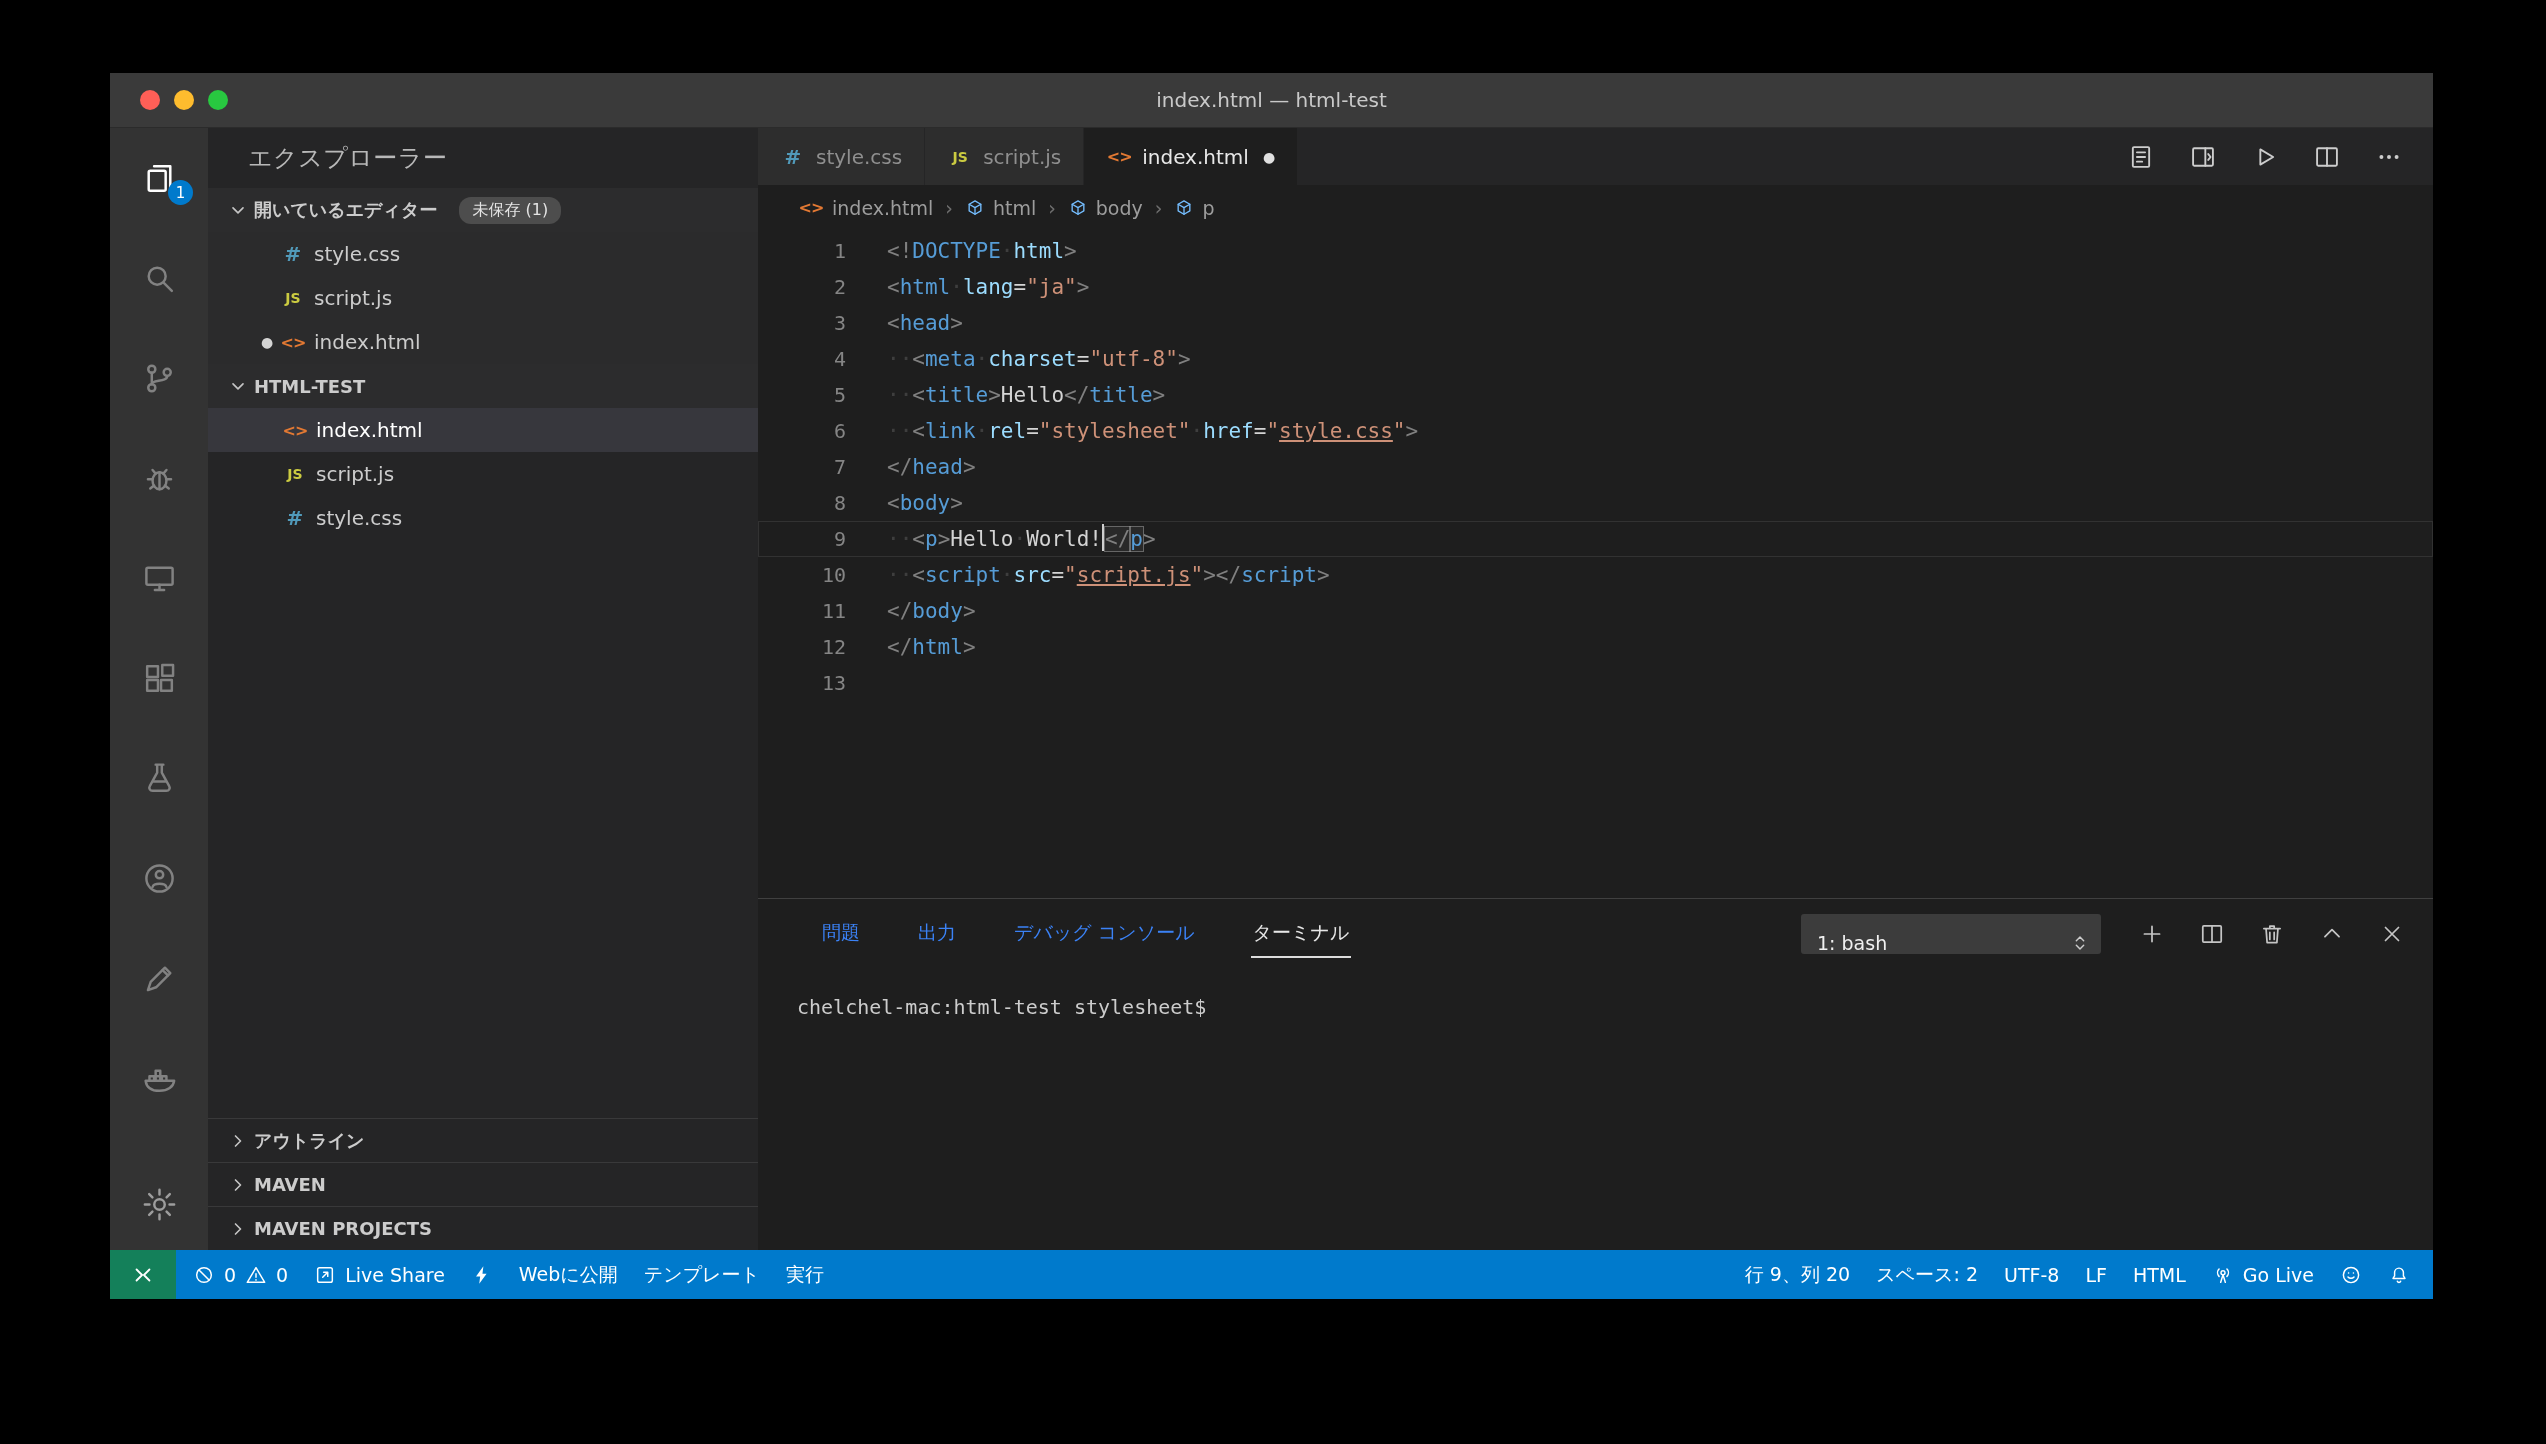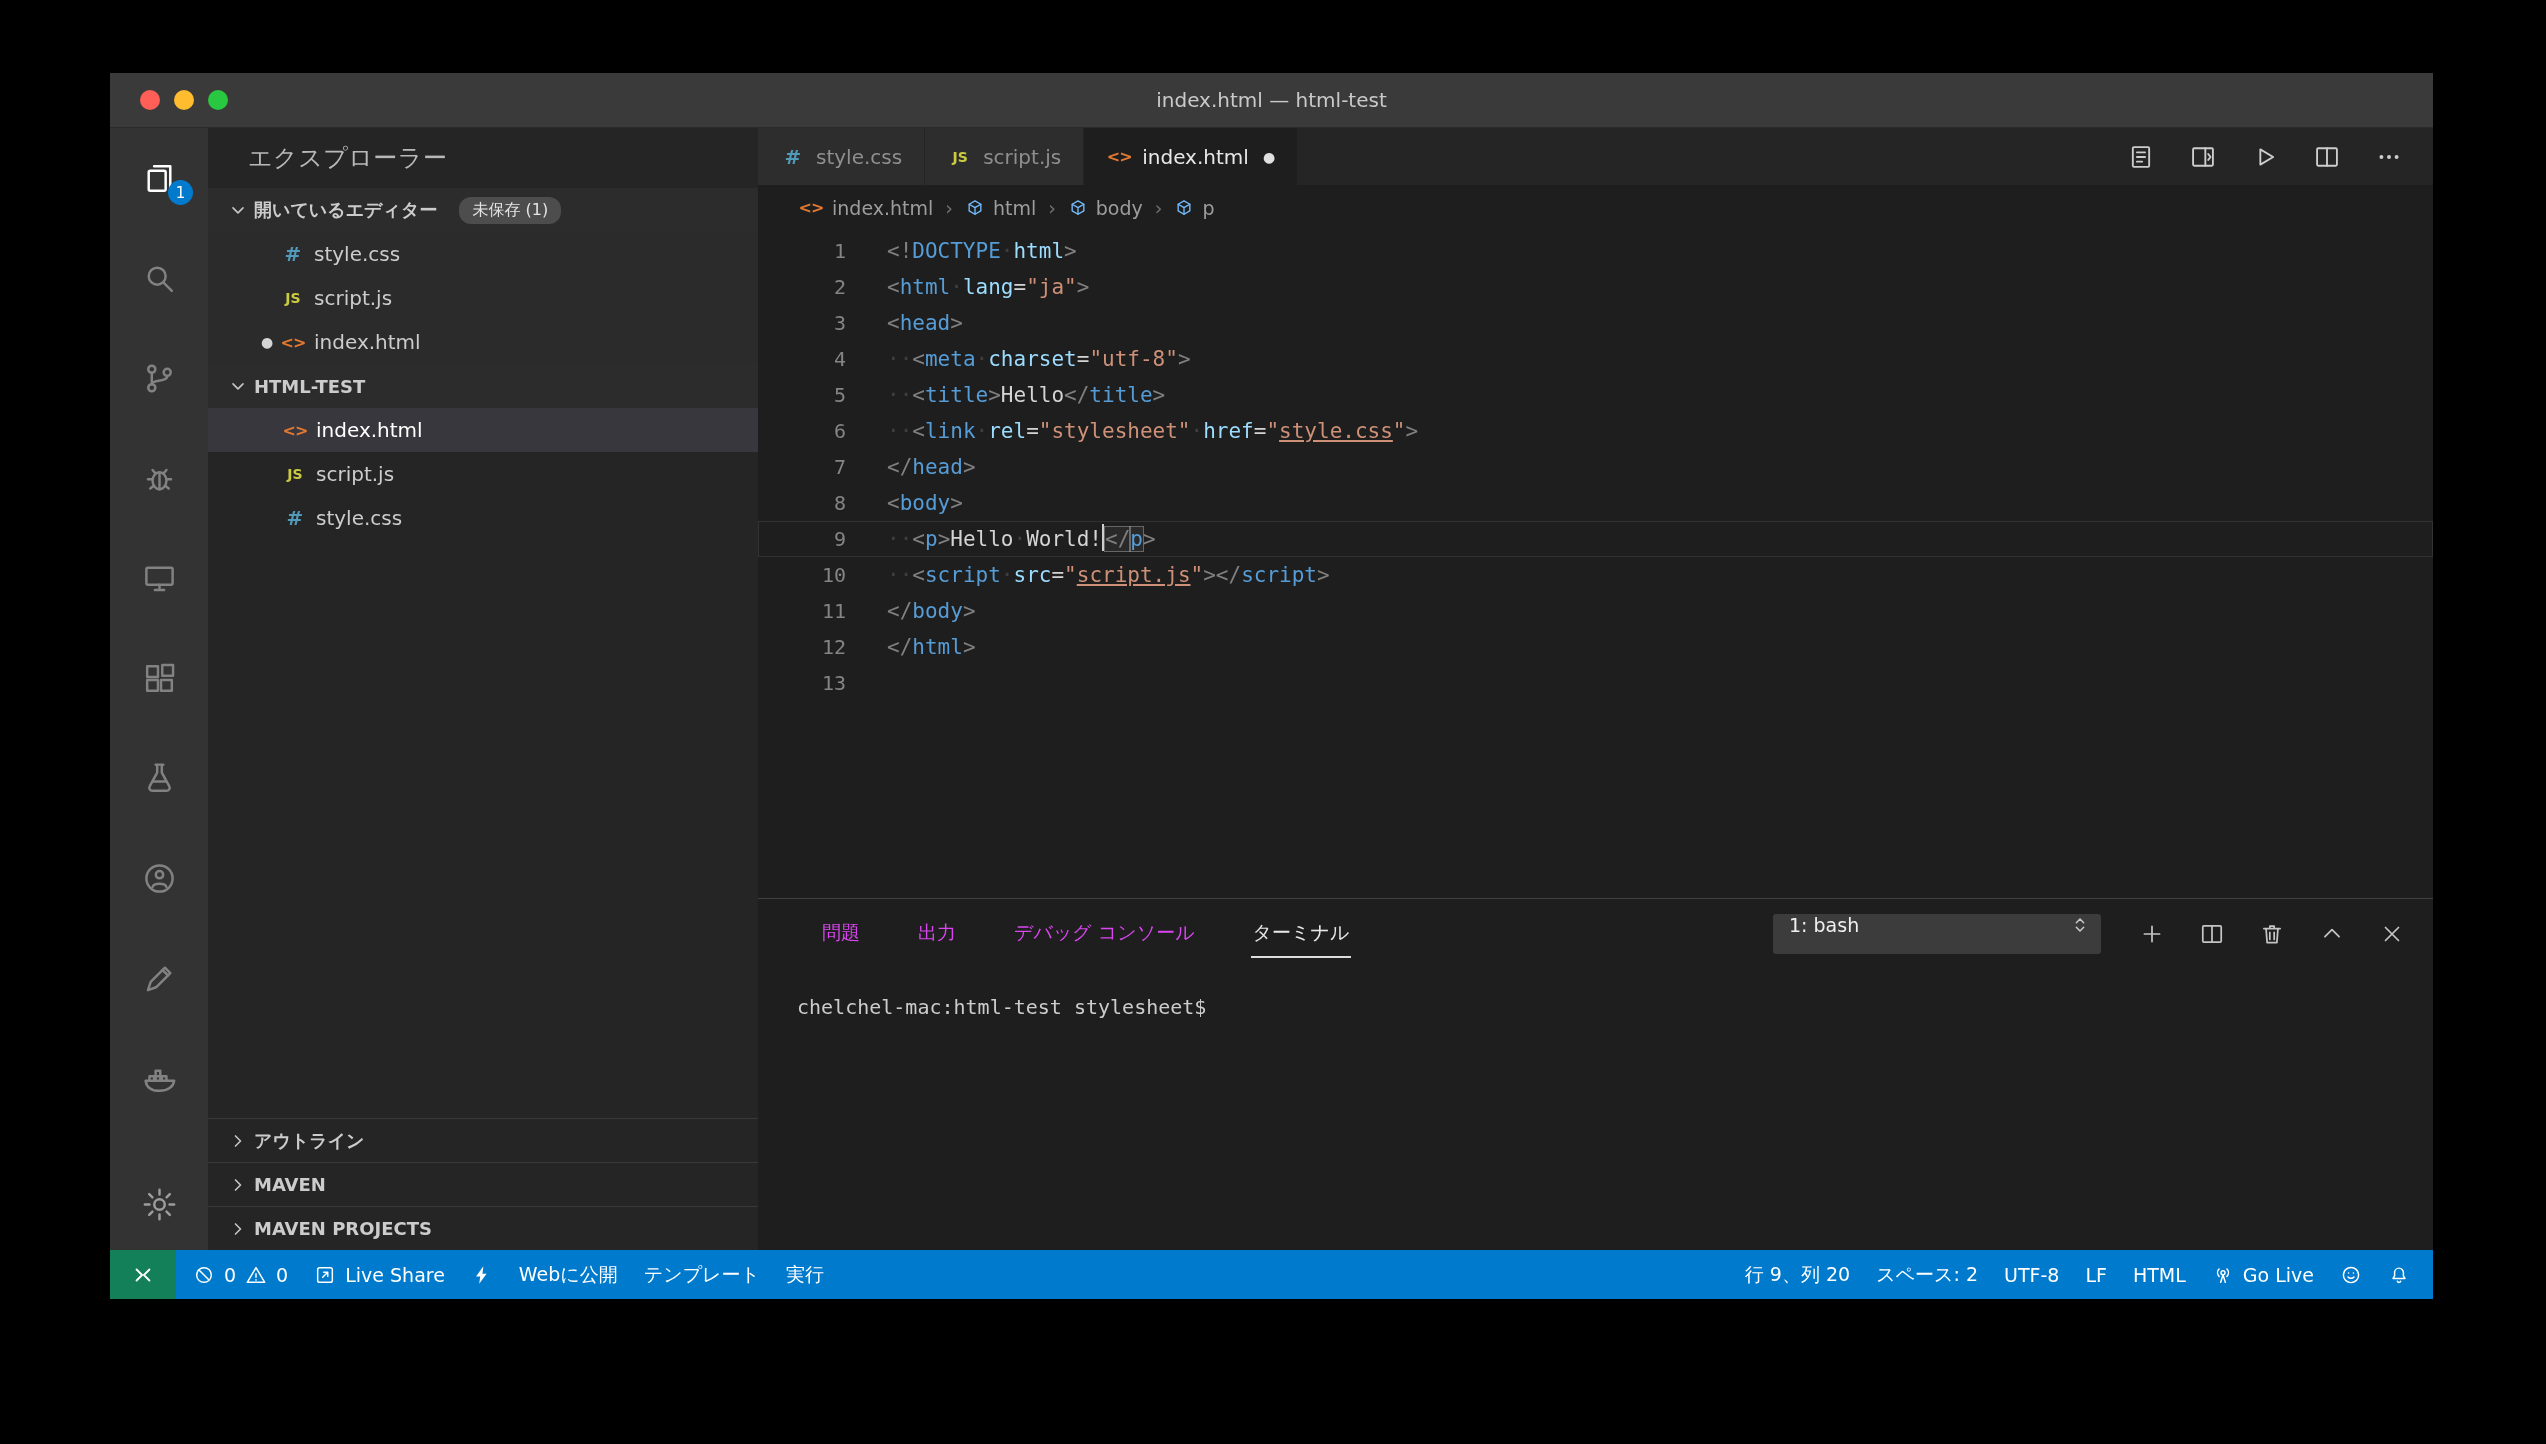--- a/index.html
+++ b/index.html
@@ -82,24 +82,24 @@
   .pt{color:#808080;} .tag{color:#569cd6;} .attr{color:#9cdcfe;} .str{color:#ce9178;}
   .txt{color:#d4d4d4;} .sp{color:#d4d4d4;}
   .lnk{color:#ce9178;text-decoration:underline;cursor:pointer;}
   .wsdot{color:rgba(226,226,226,.17);}
   .box{outline:1px solid rgba(150,150,150,.6);outline-offset:0;background:rgba(255,255,255,.05);}
   .caret{display:inline-block;width:2px;height:27px;background:#cfcfcf;vertical-align:-5px;margin:0 1px 0 0;}
 
   
   .panel{height:352px;border-top:1px solid rgba(128,128,128,.35);display:flex;flex-direction:column;flex:none;background:#1e1e1e;}
   .panel-header{height:70px;display:flex;align-items:center;padding:0 28px 0 62px;flex:none;}
-  .ptab{font-size:19px;color:#d946ef;padding:10px 2px 10px;border-bottom:2px solid transparent;margin-right:54px;cursor:pointer;}
+  .ptab{font-size:19px;color:#3b82f6;padding:10px 2px 10px;border-bottom:2px solid transparent;margin-right:54px;cursor:pointer;}
   .ptab.active{color:#e7e7e7;border-bottom-color:#dcdcdc;}
-  .terminal-select{margin-left:auto;width:328px;height:40px;background:#3c3c3c;color:#f0f0f0;font-size:19px;
-    display:flex;align-items:flex-start;justify-content:space-between;padding:0 10px 0 16px;border-radius:3px;cursor:pointer;}
+  .terminal-select{margin-left:auto;width:300px;height:40px;background:#3c3c3c;color:#f0f0f0;font-size:19px;
+    display:flex;align-items:flex-end;justify-content:space-between;padding:0 10px 0 16px;border-radius:3px;cursor:pointer;}
   .terminal-select .icn{width:22px;height:22px;color:#cccccc;}
   .panel-actions{display:flex;align-items:center;gap:34px;margin-left:38px;color:#c5c5c5;}
   .pa-btn{display:inline-flex;cursor:pointer;}
   .pa-btn .icn{width:26px;height:26px;}
   .terminal-body{flex:1;padding:26px 0 0 39px;font-family:"DejaVu Sans Mono","Liberation Mono",monospace;
     font-size:20px;color:#cccccc;cursor:text;}
 
   
   .statusbar{height:49px;background:#007acc;display:flex;align-items:center;justify-content:space-between;
     color:#fff;flex:none;}

